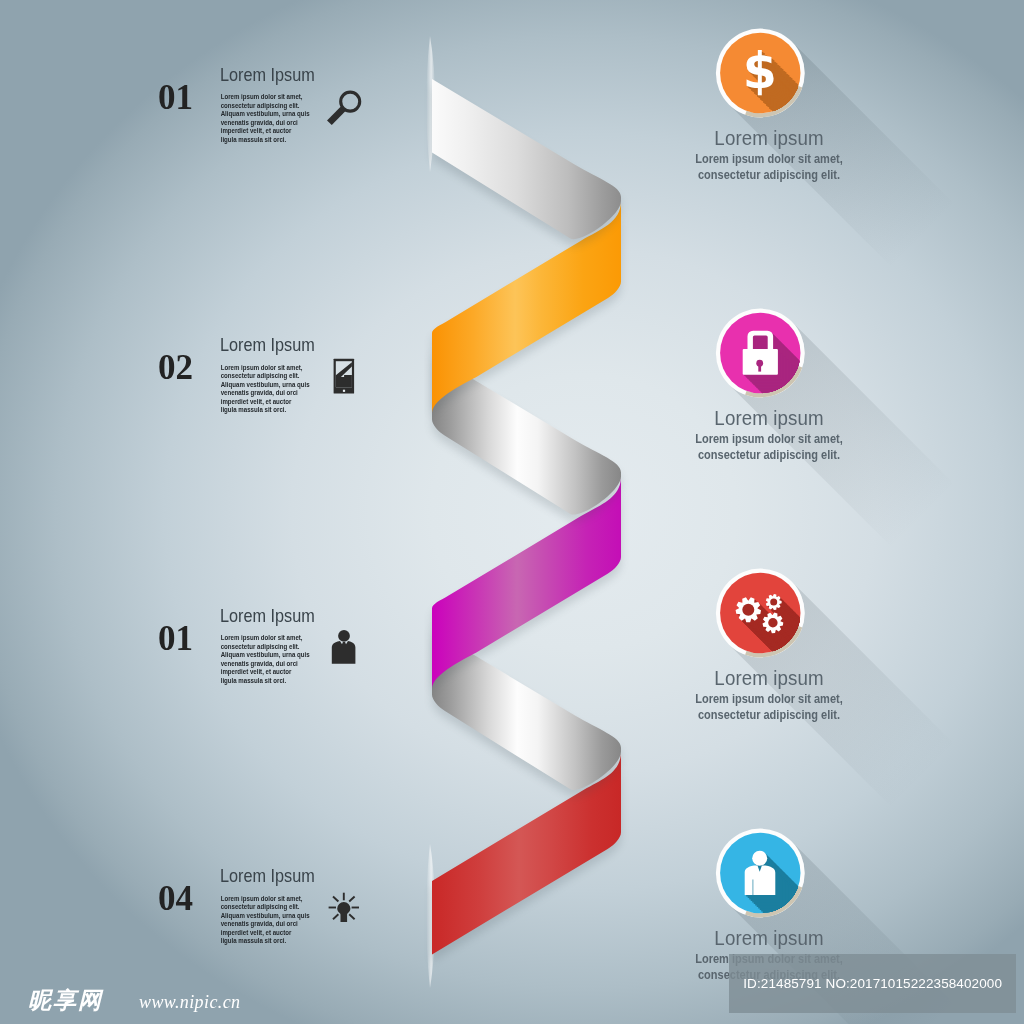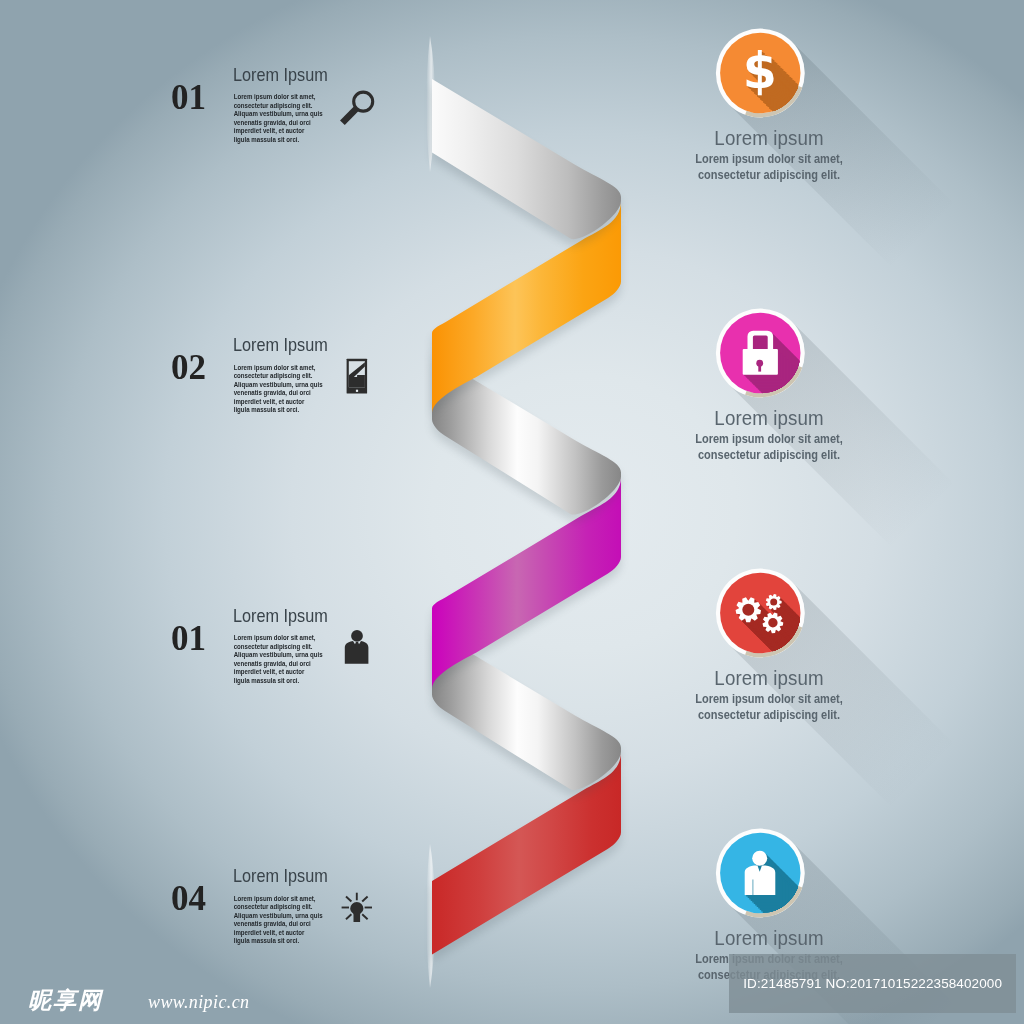--- a/index.html
+++ b/index.html
@@ -4,38 +4,38 @@
 <title>Lorem Ipsum Ribbon Infographic</title>
 <style>
   html,body{margin:0;padding:0;background:#fff;}
   body{width:1024px;height:1024px;overflow:hidden;font-family:"Liberation Sans",sans-serif;}
   #stage{position:relative;width:1024px;height:1024px;overflow:hidden;
      background:radial-gradient(ellipse 62% 56% at 57% 50%,
         #e4ebef 0%, #dfe7eb 24%, #d4dee4 46%, #c2d0d8 66%, #adbec7 83%, #98abb5 96%, #8fa3ae 100%);
   }
   #ribbon{position:absolute;left:0;top:0;width:1024px;height:1024px;}
 
-  .lblock{position:absolute;left:14px;top:0;width:400px;height:150px;}
+  .lblock{position:absolute;left:1px;top:0;width:400px;height:150px;}
   .lnum{position:absolute;left:157px;top:79.5px;font-family:"Liberation Serif",serif;
         font-weight:bold;font-size:35px;color:#232323;line-height:1;}
   .ltitle{position:absolute;left:219px;top:63.7px;font-size:19px;color:#39434a;
           font-weight:400;white-space:nowrap;transform:scaleX(.855);transform-origin:left top;}
   .lbody{position:absolute;left:208px;top:93.3px;width:120px;font-size:7.6px;line-height:8.5px;
          color:#23282c;text-align:left;font-weight:bold;white-space:nowrap;}
   .lbody > div{transform:scaleX(.805);transform-origin:center top;}
   .licon{position:absolute;left:322px;top:86px;}
 
   .rblock{position:absolute;text-align:center;width:360px;left:588.5px;}
   .rtitle{font-size:19.5px;color:#59656e;letter-spacing:.1px;padding-top:2px;
           transform:scaleX(.96);transform-origin:center top;display:block;}
   .rbody{font-size:12.6px;color:#59656e;line-height:1.30;font-weight:bold;
          display:block;width:176px;margin-left:auto;margin-right:auto;
          transform:scaleX(.875);transform-origin:center top;margin-top:1px;}
 
-  #wm{position:absolute;left:28px;bottom:8px;display:flex;align-items:baseline;gap:15px;}
+  #wm{position:absolute;left:28px;bottom:8px;display:flex;align-items:baseline;gap:6px;}
   #wmcn{font-family:"DejaVu Sans",sans-serif;font-weight:bold;font-size:23px;color:#fff;
         font-style:italic;letter-spacing:2px;}
   #wmurl{font-family:"Liberation Serif",serif;font-style:italic;font-weight:normal;
          font-size:18px;color:#fff;letter-spacing:.4px;margin-left:30px;}
   #idbar{position:absolute;right:8px;bottom:11px;background:rgba(126,141,149,.8);
       color:#fff;font-size:13.5px;padding:22px 14px;letter-spacing:.1px;}
 </style>
 </head>
 <body>
 

